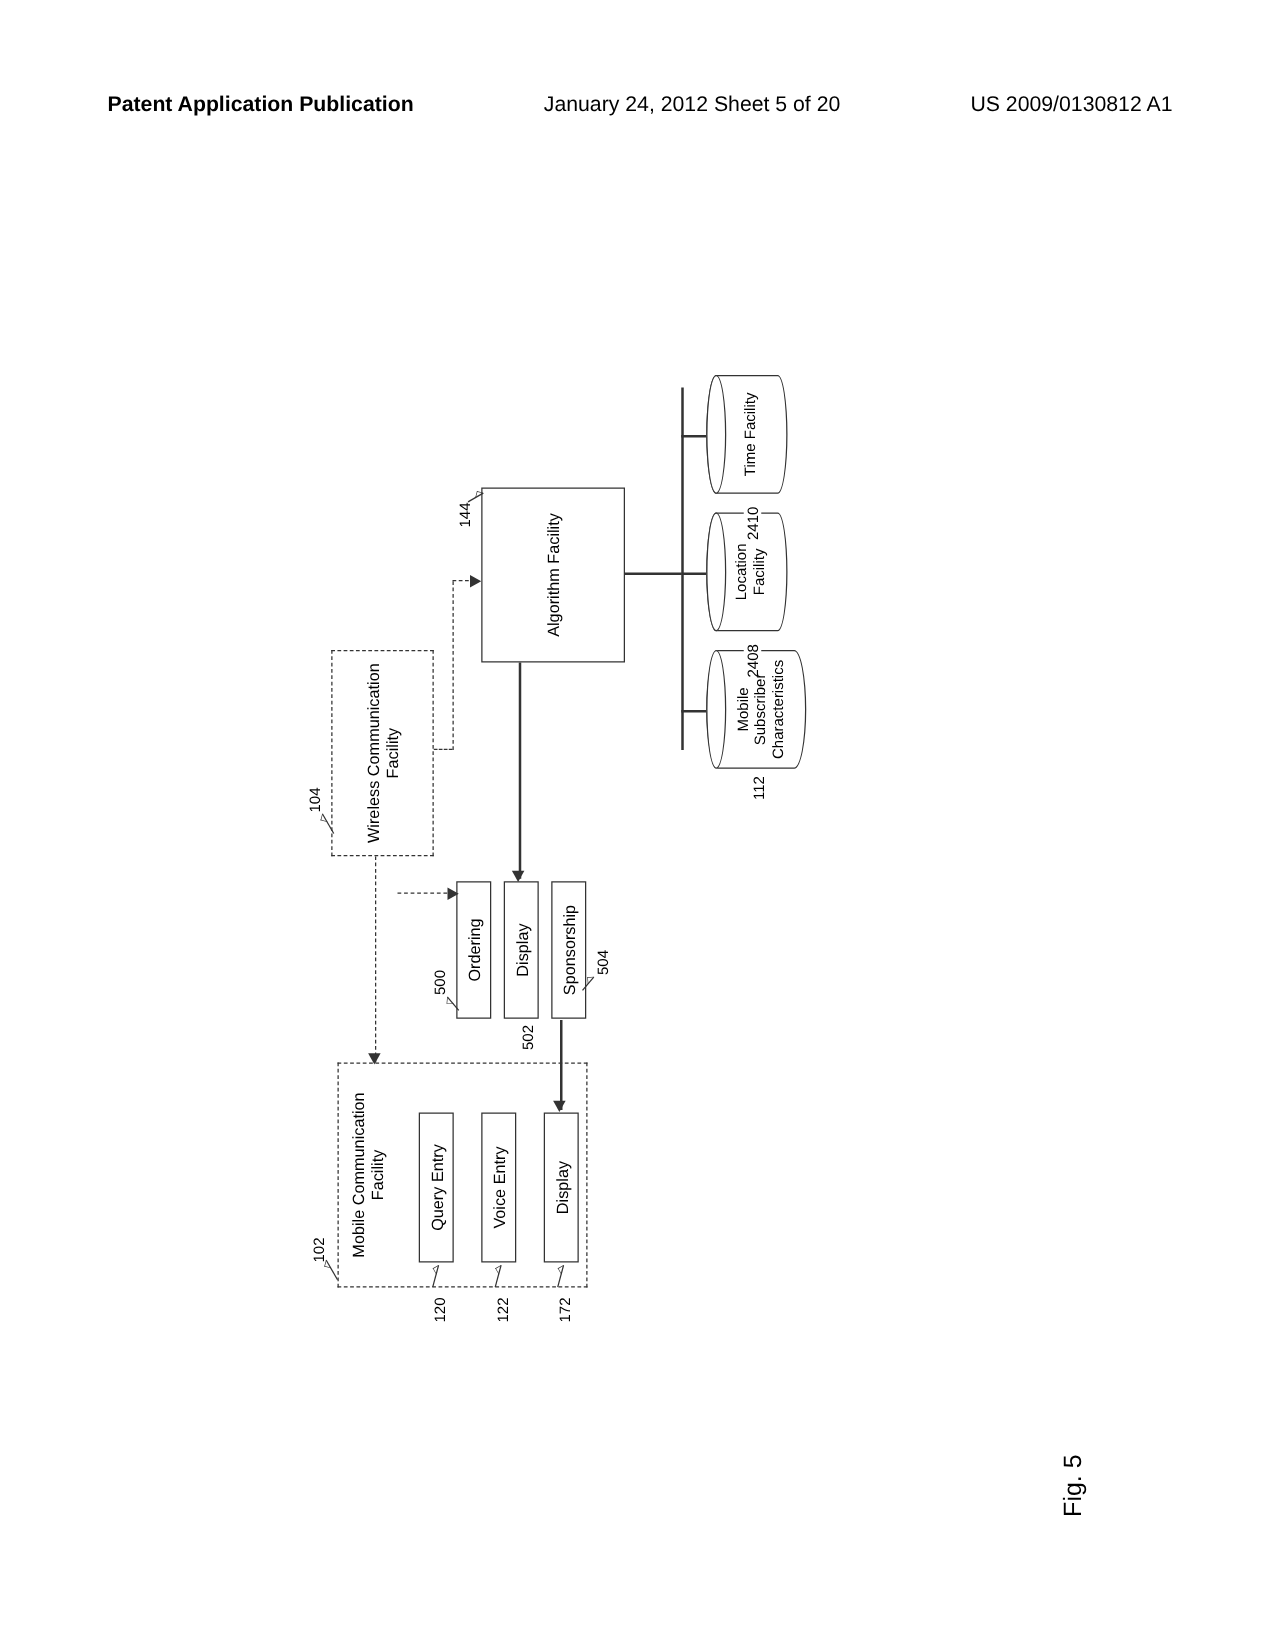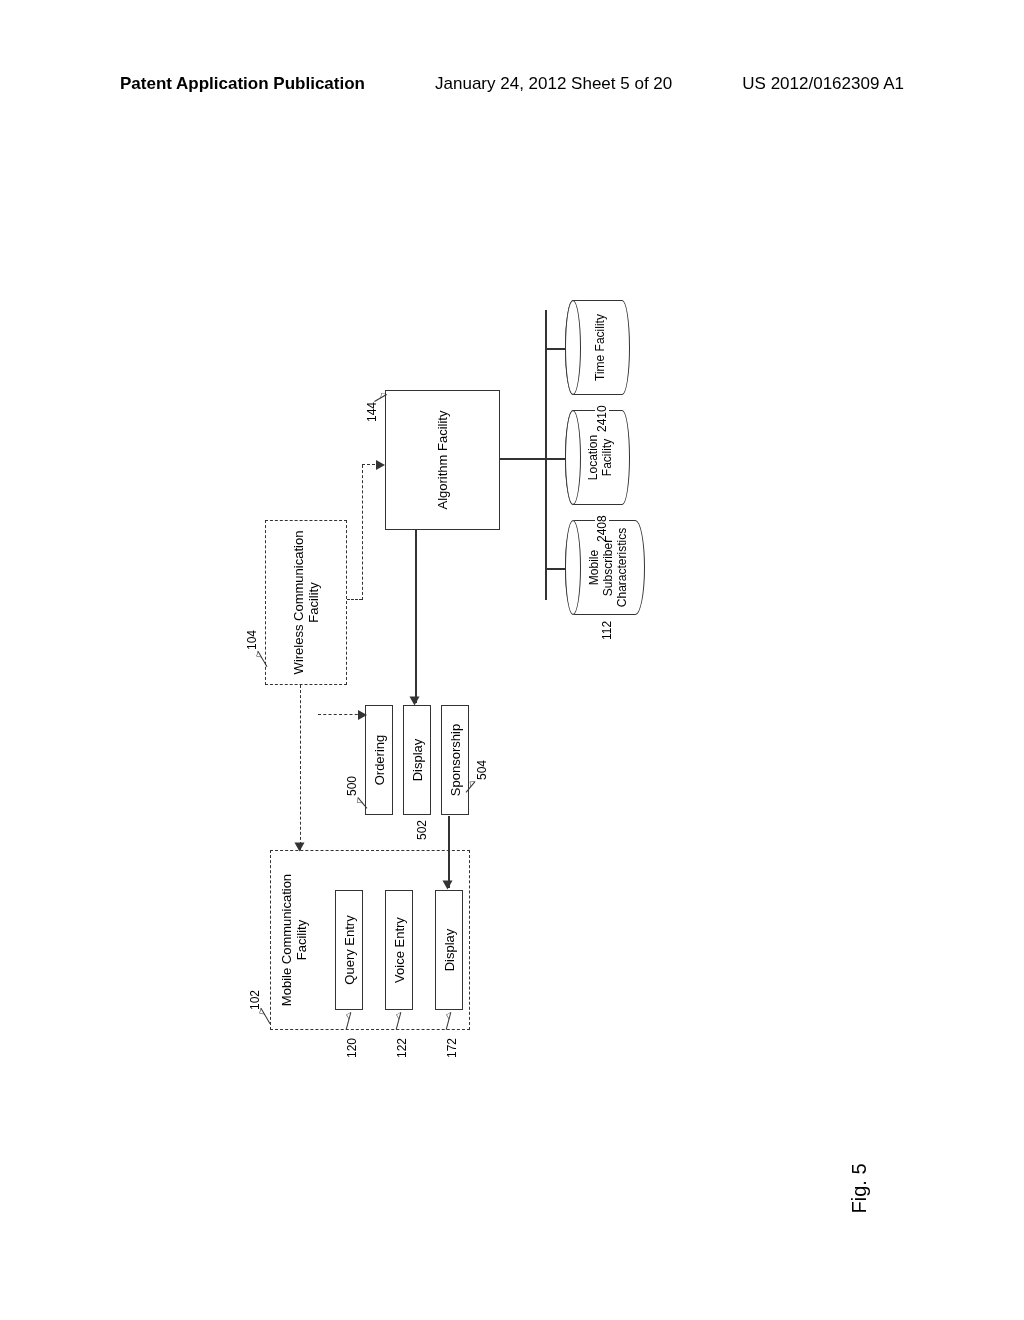--- a/index.html
+++ b/index.html
@@ -10,21 +10,21 @@
     font-family: Arial, sans-serif;
     position: relative;
   }
   .header {
     position: absolute;
     top: 74px;
     left: 0;
     right: 0;
     display: flex;
     justify-content: space-between;
-    padding: 0 120px;
+    padding: 0 86px;
     font-size: 17px;
   }
   .header-left { font-weight: bold; }
   .header-center { }
   .header-right { }
 
   .diagram-area {
     position: absolute;
     top: 260px;
     left: 130px;
@@ -135,21 +135,21 @@
     height: 1.5px;
     background: #333;
   }
 </style>
 </head>
 <body>
 
 <div class="header">
   <div class="header-left">Patent Application Publication</div>
   <div class="header-center">January 24, 2012  Sheet 5 of 20</div>
-  <div class="header-right">US 2012/0162309 A1</div>
+  <div class="header-right">US 2009/0130812 A1</div>
 </div>
 
 <div class="diagram-area">
 
   <div class="box dashed" style="left:0px; top:130px; width:180px; height:200px; align-items:flex-start; padding-top:8px;">
     <span>Mobile Communication Facility</span>
   </div>
   <div class="label" style="left:20px; top:108px;">102</div>
   <div class="leader" style="left:5px; top:125px; width:18px; transform:rotate(-30deg);"></div>
 

